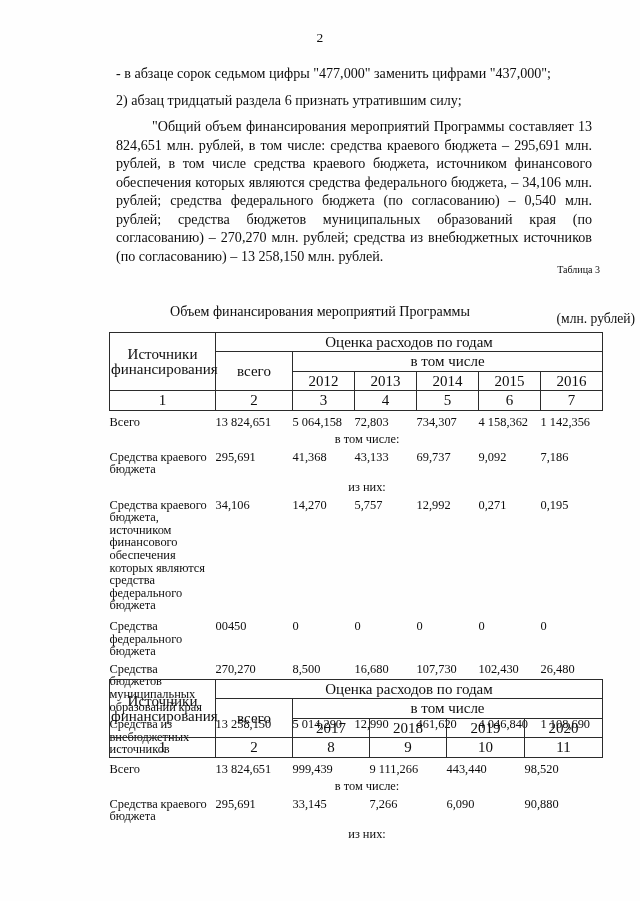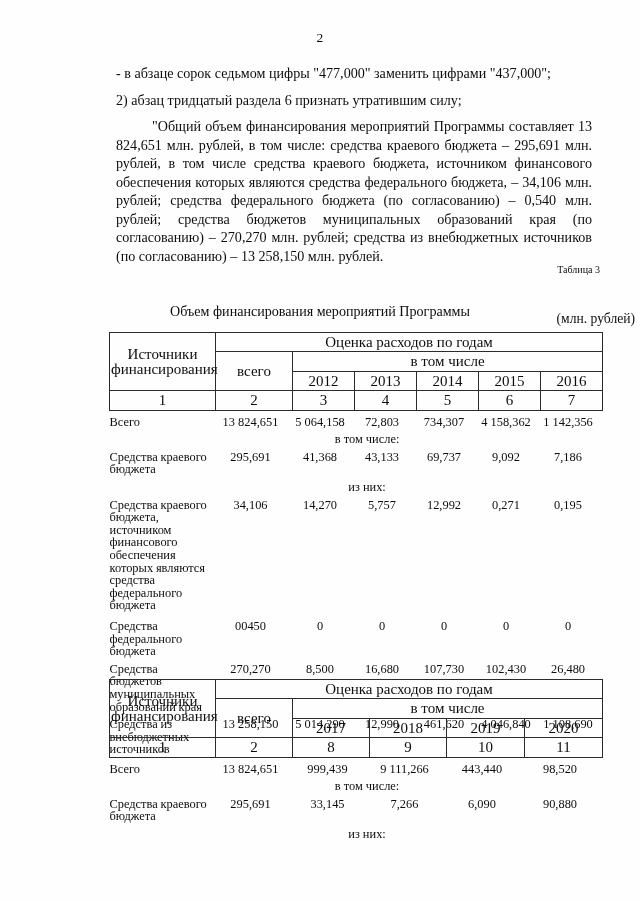--- a/index.html
+++ b/index.html
@@ -127,21 +127,21 @@
     padding-right: 6px !important;
     word-spacing: -0.3px;
   }
   .cell-sub {
     text-align: center;
     padding-top: 5px !important;
     padding-left: 22px !important;
     font-size: 12.2px;
   }
   .cell-num {
-    text-align: center;
+    text-align: left;
     padding-top: 5px !important;
     padding-right: 7px !important;
     white-space: nowrap;
   }
   .spacer-row-sm td { height: 3px; line-height: 3px; font-size: 1px; }
 </style>
 </head>
 <body>
 
 <div class="page">

